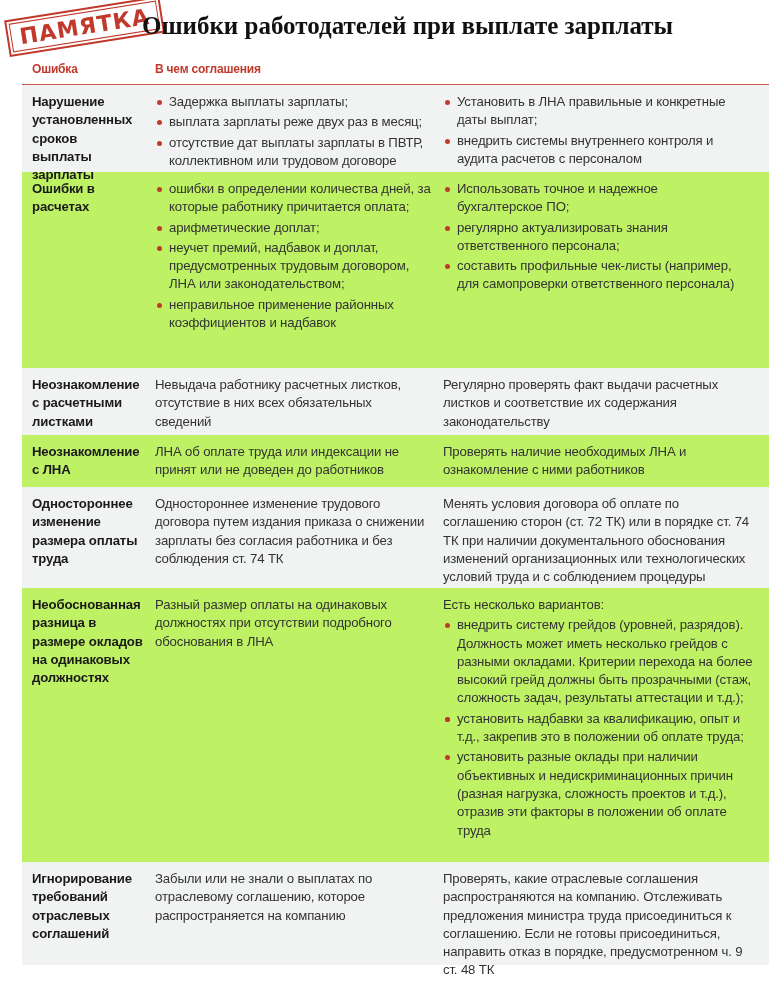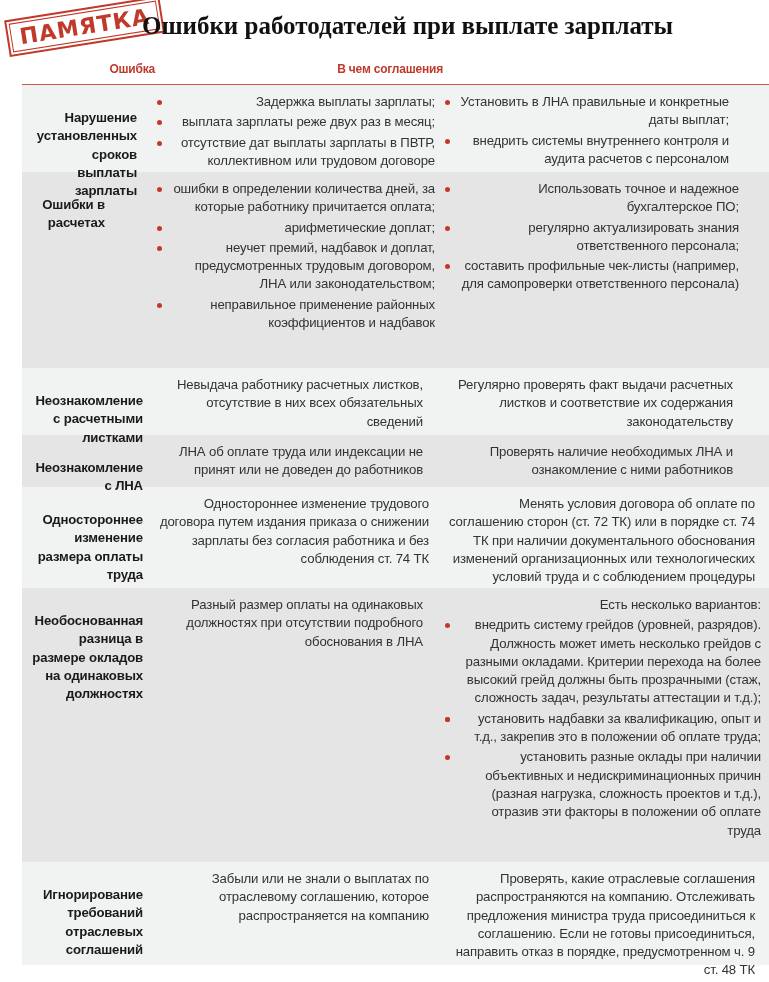--- a/index.html
+++ b/index.html
@@ -27,42 +27,42 @@
     }
     .title {
       position: absolute; left: 142px; top: 12px;
       font-family: "Liberation Serif", "DejaVu Serif", serif;
       font-weight: bold;
       font-size: 25px;
       color: #111111;
       white-space: nowrap;
     }
     .table {
-      position: absolute; left: 22px; top: 58px; width: 747px; text-align: right;
+      position: absolute; left: 22px; top: 58px; width: 747px;
     }
     .thead {
       display: flex; height: 26px;
       border-bottom: 1px solid #c8574d;
       font-size: 12px; font-weight: bold; color: #c1392b;
       letter-spacing: -0.2px;
     }
     .thead div { padding-top: 4px; }
     .col1 { width: 133px; padding-left: 10px; box-sizing: border-box; }
     .col2 { width: 288px; padding-left: 0; box-sizing: border-box; }
     .col3 { flex: 1; padding-right: 8px; box-sizing: border-box; }
     .row {
       display: flex;
       font-size: 13.2px;
       line-height: 18.3px;
       letter-spacing: -0.15px;
     }
     .row.light { background: #f1f2f2; }
-    .row.dark  { background: #e5e5e5; }
+    .row.dark  { background: #bef264; }
     .row .col1 {
-      font-weight: bold; padding-top: 24px; color: #1a1a1a;
+      font-weight: bold; padding-top: 8px; color: #1a1a1a;
     }
     .row .col2, .row .col3 { padding-top: 8px; color: #333333; }
     .row .col2 { padding-right: 8px; }
     ul.bul { list-style: none; margin: 0; padding: 0; }
     ul.bul li {
       position: relative; padding-left: 14px; margin-bottom: 2px;
     }
     ul.bul li .dot {
       position: absolute; left: 2px; top: 7px;
       width: 5px; height: 5px; border-radius: 50%;

